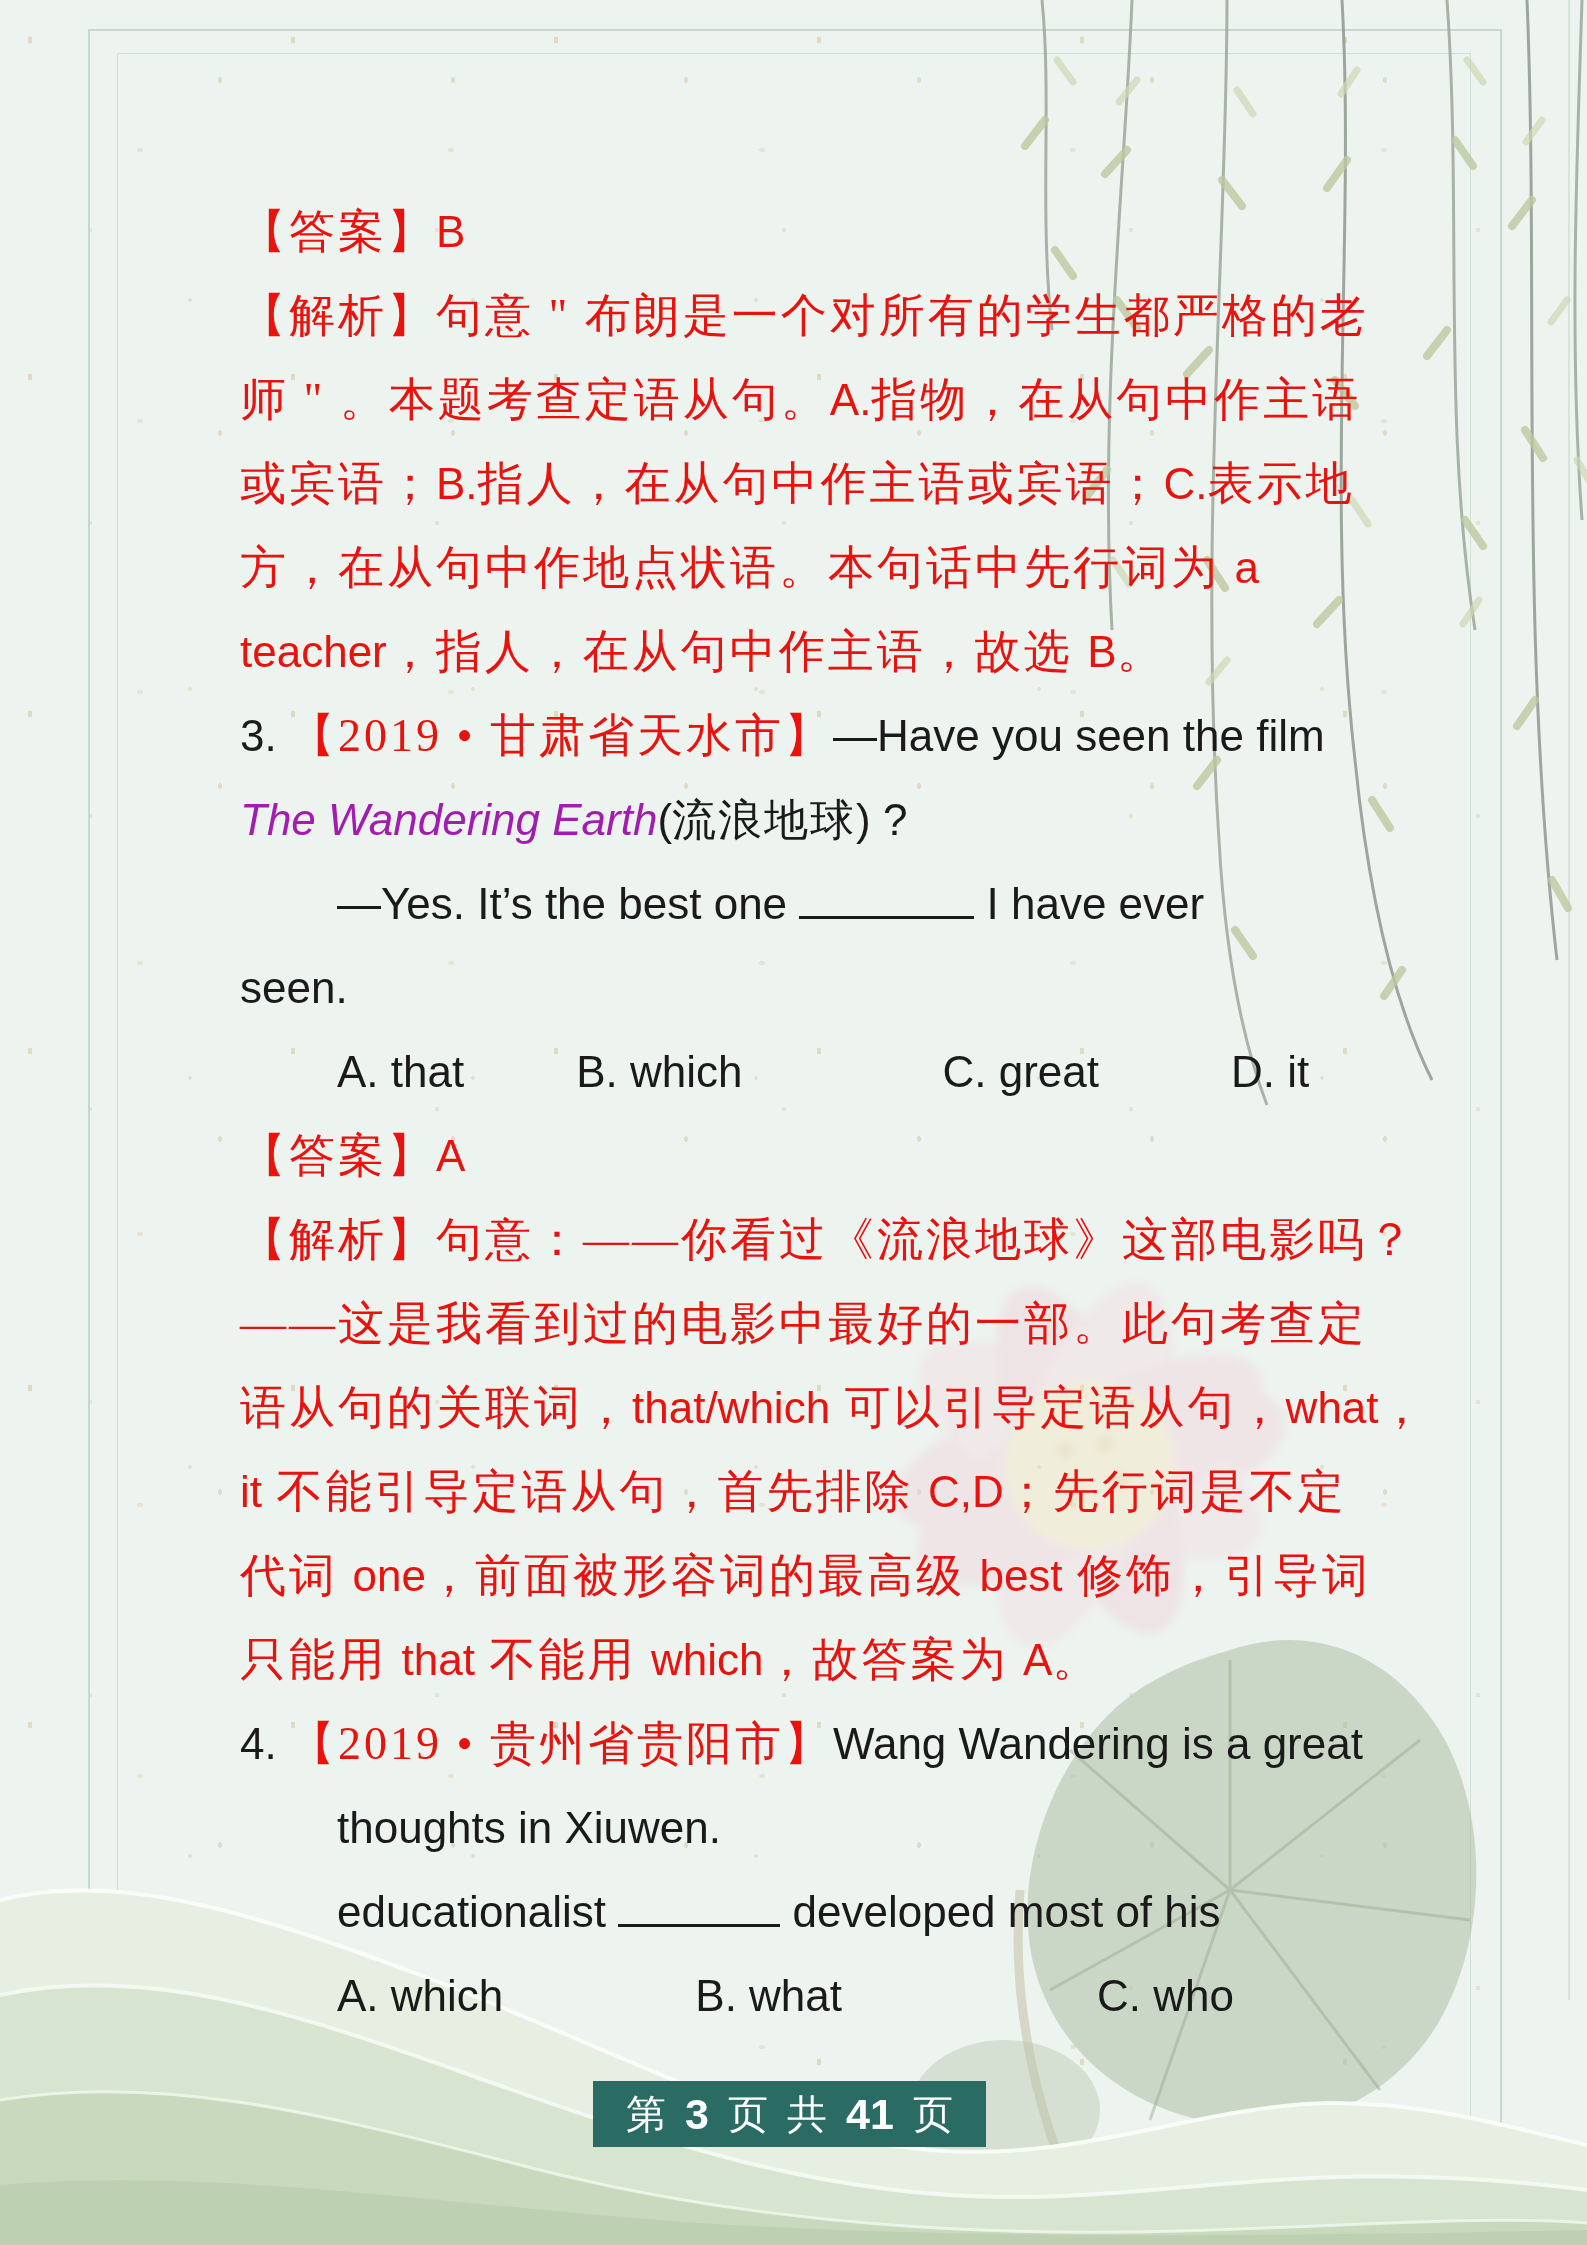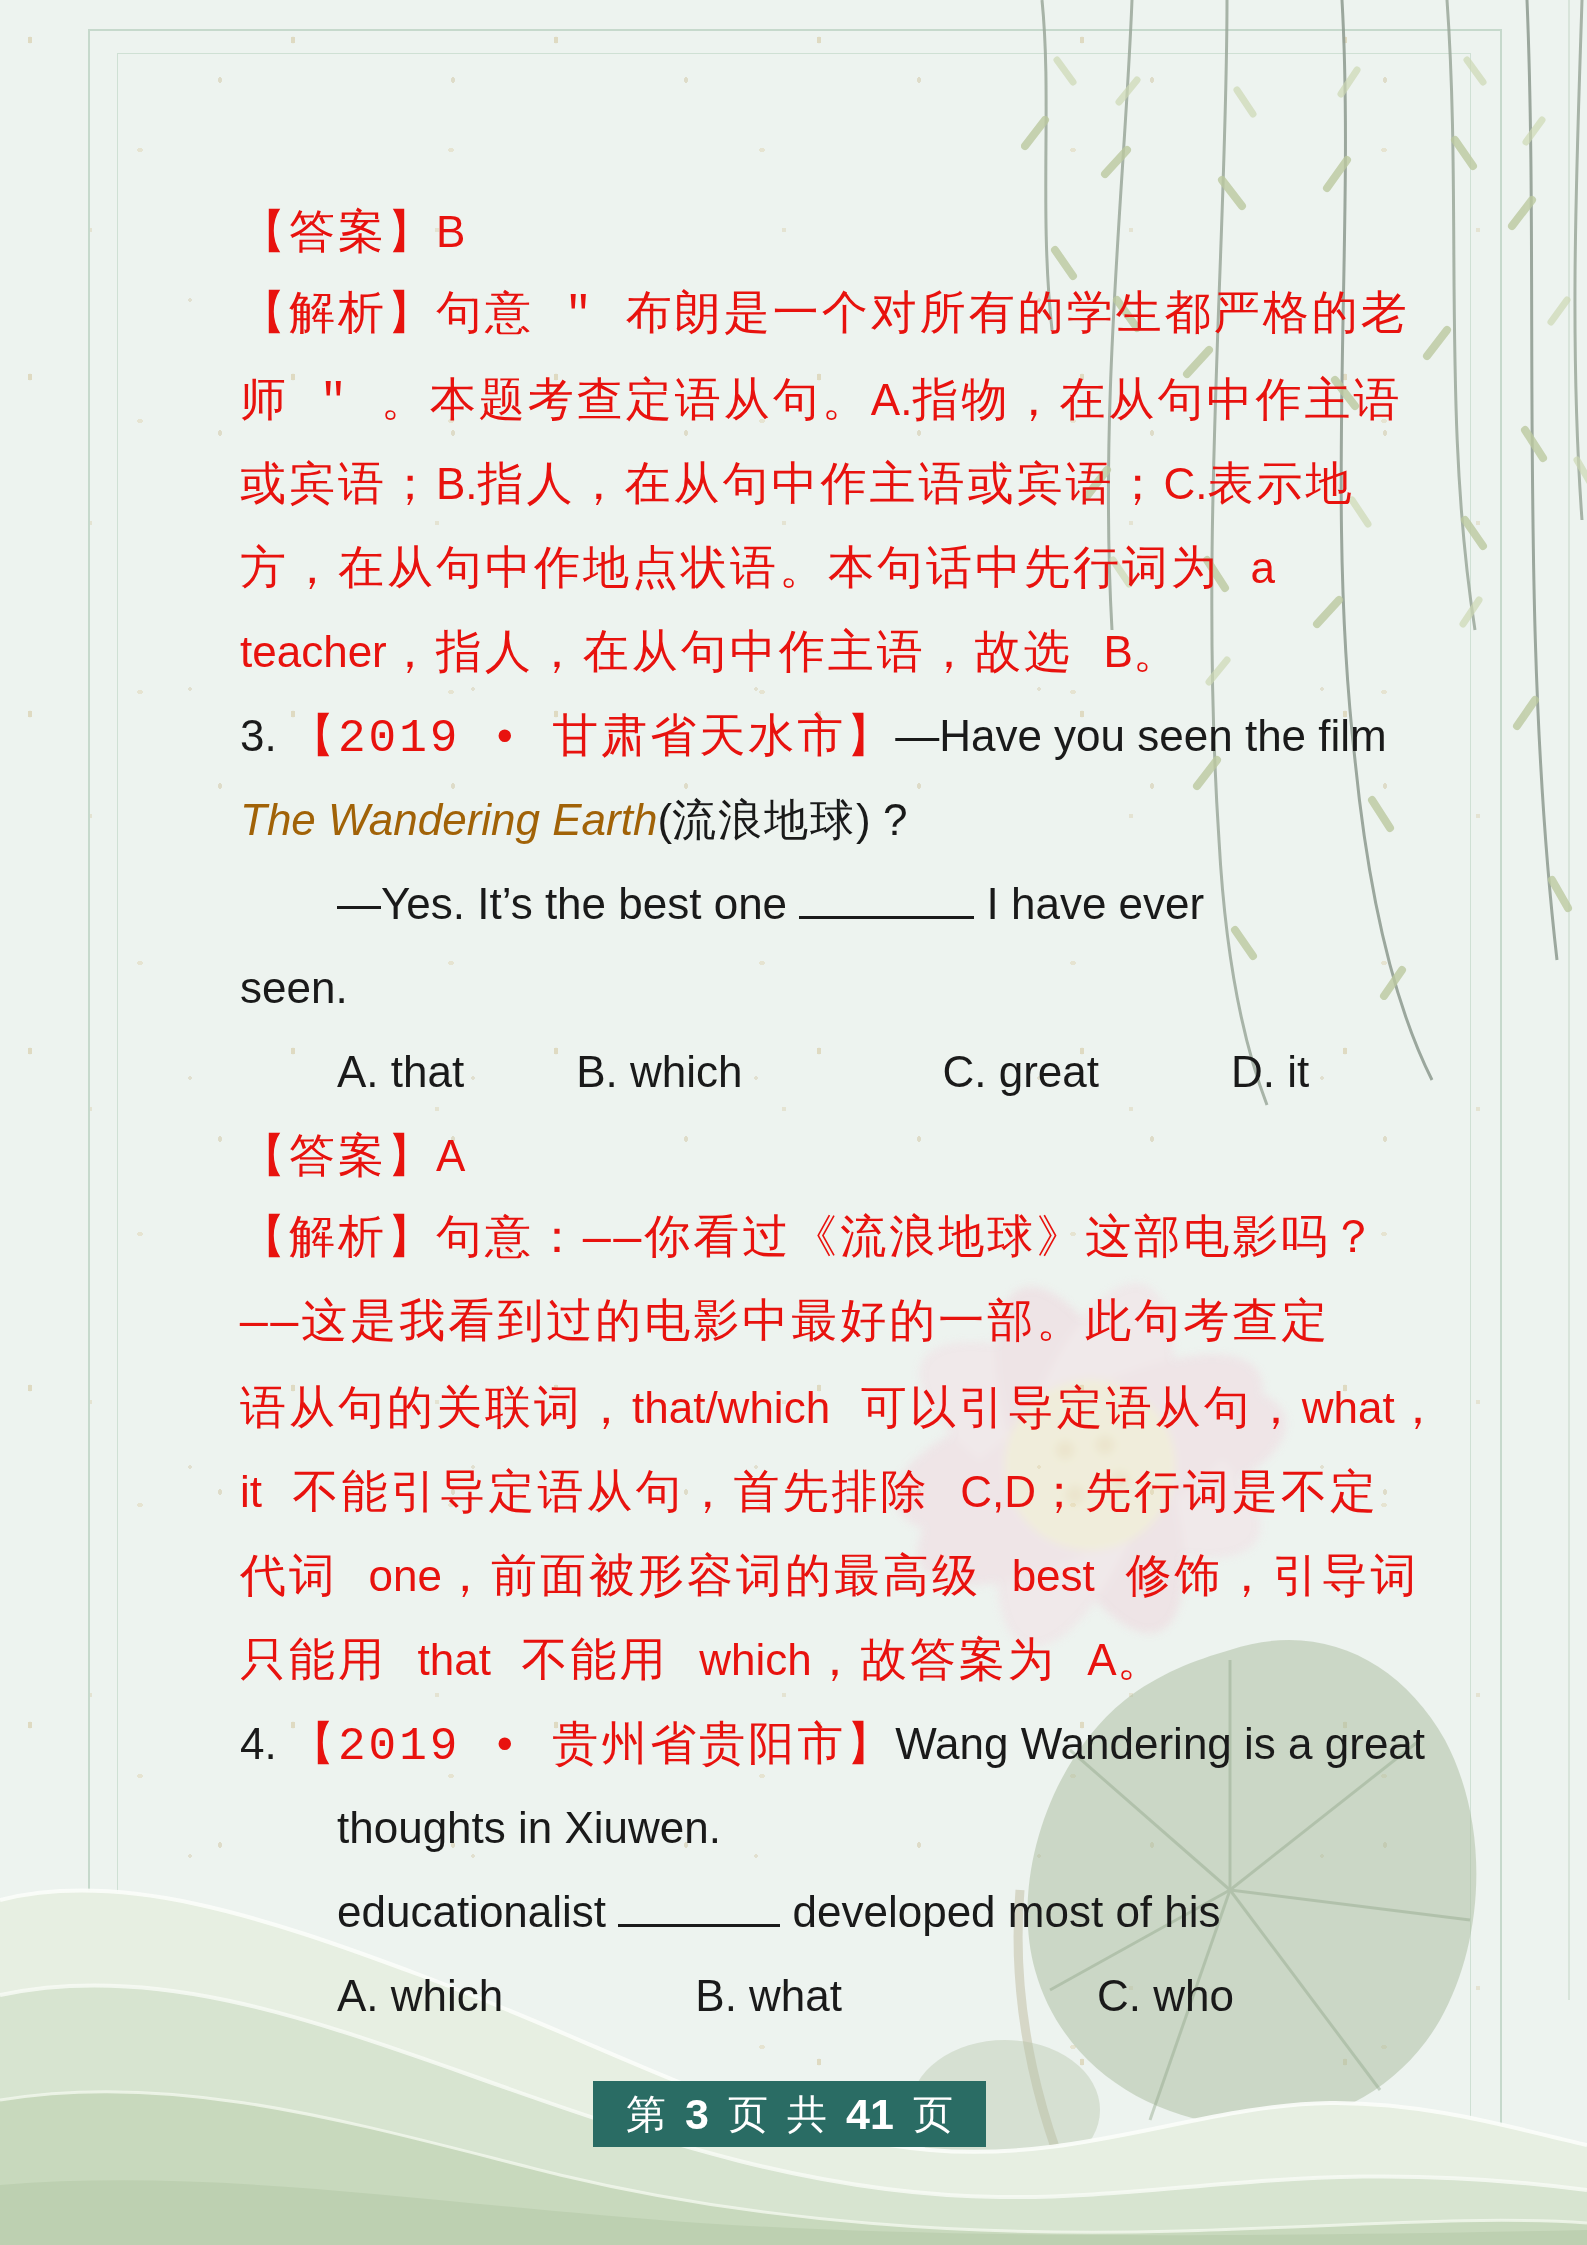--- a/index.html
+++ b/index.html
@@ -23,25 +23,25 @@
   
   .decor{position:absolute;pointer-events:none;}
   #willow{right:0;top:0;z-index:3;}
   #lotus{left:820px;top:1210px;z-index:3;filter:blur(4px);opacity:.8;}
   #leaf{left:900px;top:1590px;z-index:3;}
   #waves{left:0;bottom:0;z-index:4;}
   
   .text-block{position:absolute;left:240px;top:190px;width:1280px;z-index:6;}
   .line{height:84px;line-height:84px;white-space:nowrap;}
   .line.ind{padding-left:97px;}
-  .cz{font-family:Liberation Mono, monospace;color:#e8120e;font-size:46px;letter-spacing:3px;}
+  .cz{font-family:Liberation Serif, serif;color:#e8120e;font-size:46px;letter-spacing:3px;}
   .cb{font-family:"Liberation Serif","DejaVu Serif",serif;color:#1a1a1a;font-size:44px;letter-spacing:2px;margin-top:33px;}
   .lz{font-family:"Liberation Sans","DejaVu Sans",sans-serif;color:#e8120e;font-size:44px;}
   .en{font-family:"Liberation Sans","DejaVu Sans",sans-serif;color:#1a1a1a;font-size:44px;}
-  .eni{font-family:"Liberation Sans","DejaVu Sans",sans-serif;color:#a16207;font-size:44px;font-style:italic;}
+  .eni{font-family:"Liberation Sans","DejaVu Sans",sans-serif;color:#a21caf;font-size:44px;font-style:italic;}
   .blank{display:inline-block;border-bottom:3px solid #1a1a1a;height:50px;vertical-align:baseline;}
   .spacer{display:inline-block;height:10px;}
   
   .page-badge{position:absolute;left:593px;top:2081px;width:393px;height:66px;z-index:7;
     background:#2a6c64;display:flex;align-items:center;justify-content:center;gap:19px;}
   .page-badge .zh{font-family:"Liberation Serif","DejaVu Serif",serif;color:#fff;font-size:40px;}
   .page-badge .num{font-family:"Liberation Sans","DejaVu Sans",sans-serif;color:#fff;font-size:43px;font-weight:700;}
 </style>
 </head>
 <body>

